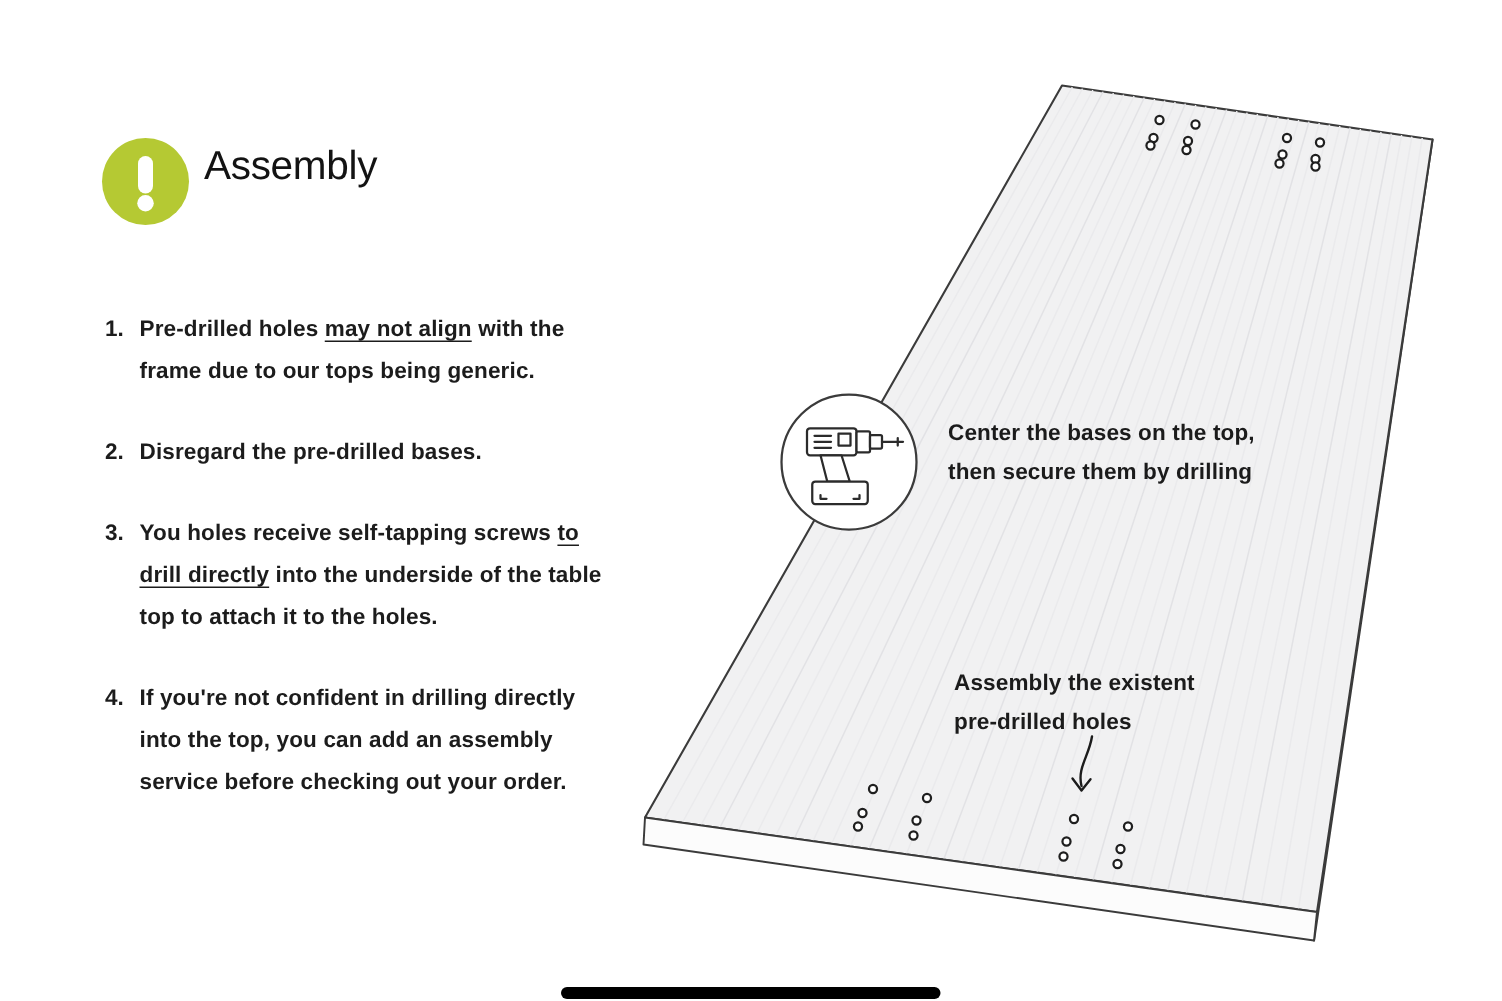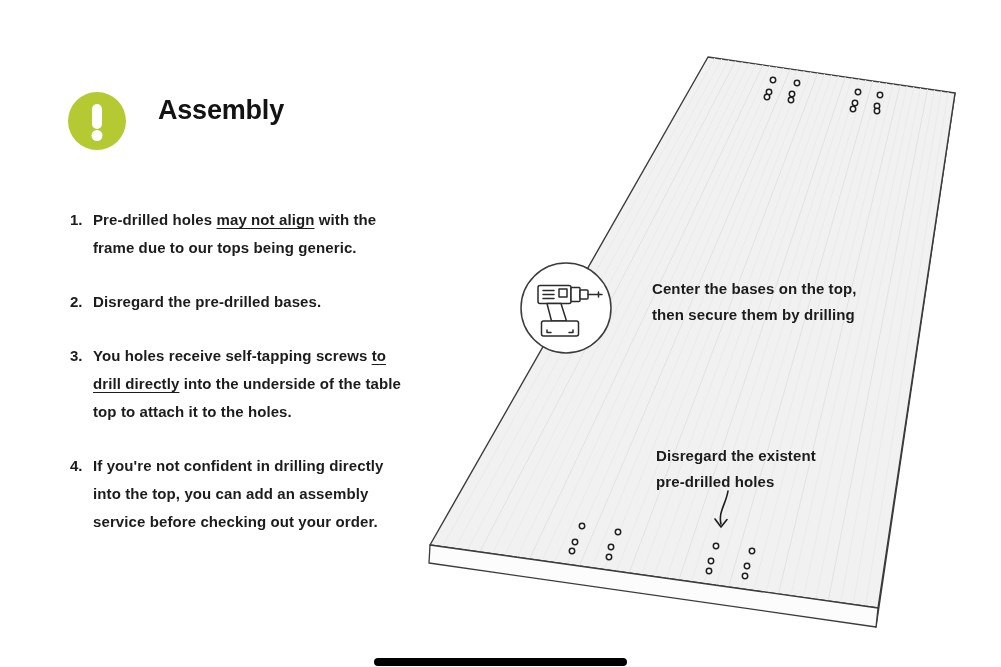--- a/index.html
+++ b/index.html
@@ -6,31 +6,31 @@
   .canvas{
     position:relative;width:1001px;height:667px;background:#ffffff;
     font-family:"Liberation Sans",sans-serif;overflow:hidden;color:#1c1c1c;
   }
   .illustration{position:absolute;left:0;top:0;}
 
   
   .badge{position:absolute;left:68px;top:92px;width:58px;height:58px;border-radius:50%;}
   .badge .bar{position:absolute;left:50%;transform:translateX(-50%);top:12px;width:10px;height:25px;border-radius:5px;background:#ffffff;}
   .badge .dot{position:absolute;left:50%;transform:translateX(-50%);bottom:9px;width:11px;height:11px;border-radius:50%;background:#ffffff;}
-  .title{position:absolute;left:158px;top:95px;font-weight:bold;font-size:27px;line-height:31px;color:#131313;letter-spacing:-0.2px;}
+  .title{position:absolute;left:136px;top:95px;font-weight:normal;font-size:27px;line-height:31px;color:#131313;letter-spacing:-0.2px;}
 
   
   .notes{position:absolute;left:70px;top:206px;width:345px;}
   .note-row{display:flex;margin-bottom:26px;}
   .note-num{font-weight:bold;font-size:15px;line-height:28px;width:23px;flex:none;}
   .note-text{margin:0;width:312px;font-size:15px;line-height:28px;letter-spacing:0.1px;font-weight:bold;}
   .ul{text-decoration:underline;text-underline-offset:3px;}
 
   
-  .callout{position:absolute;font-weight:bold;font-size:15px;line-height:26px;color:#1b1b1b;letter-spacing:0.1px;margin-left:20px;}
+  .callout{position:absolute;font-weight:bold;font-size:15px;line-height:26px;color:#1b1b1b;letter-spacing:0.1px;}
   #drill-callout{left:632px;top:276px;}
   #holes-callout{left:636px;top:443px;}
 
   
   .home-indicator{position:absolute;left:374px;top:658px;width:253px;height:8px;border-radius:4px;background:#000000;}
 </style>
 </head>
 <body>
 
 <div class="canvas">
@@ -158,18 +158,18 @@
         <span class="note-num">4.</span>
         <p class="note-text"><span>If you're not confident in drilling directly into the top, you can add an assembly service before checking out your order.</span></p>
       </div>
     </div>
 
   <div class="callout" id="drill-callout">
       <div>Center the bases on the top,</div>
       <div>then secure them by drilling</div>
     </div>
   <div class="callout" id="holes-callout">
-      <div>Disregard the existent</div>
+      <div>Assembly the existent</div>
       <div>pre-drilled holes</div>
     </div>
 
   <div class="home-indicator"></div>
 </div>
 
 </body></html>

